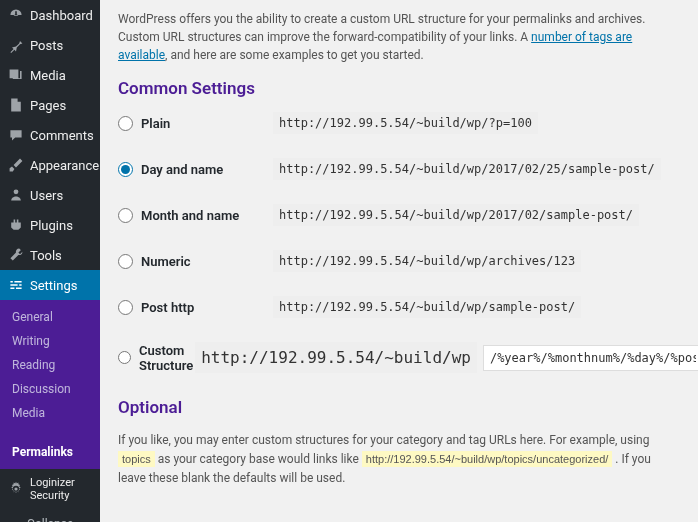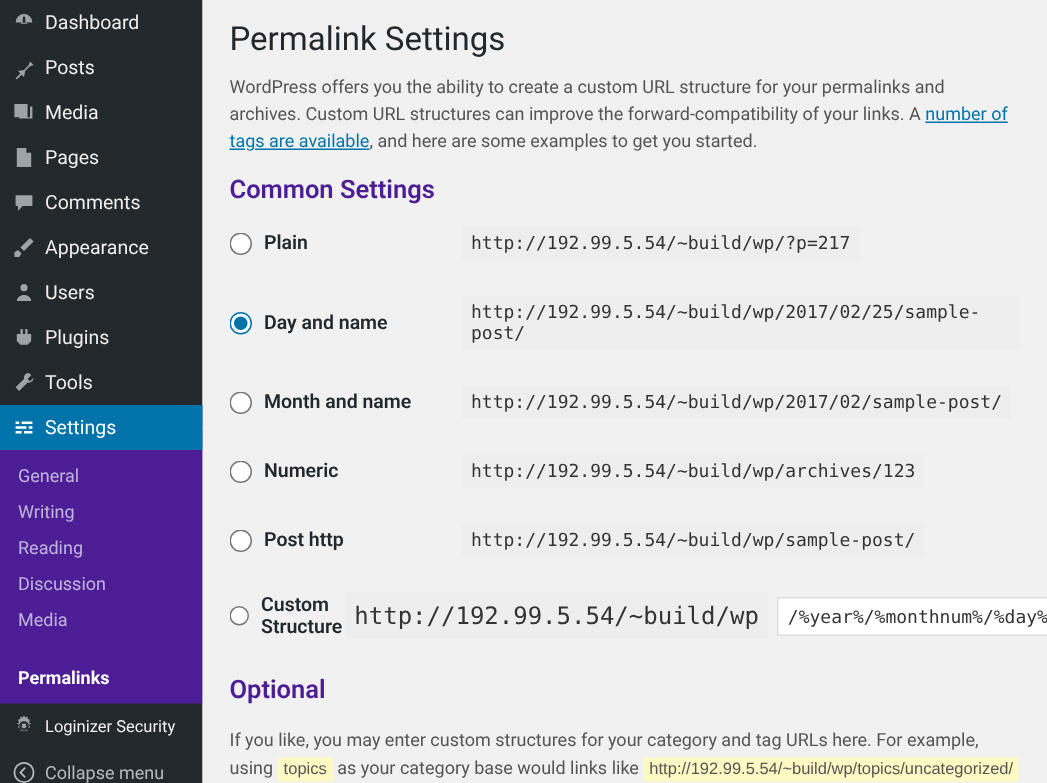--- a/index.html
+++ b/index.html
@@ -1,17 +1,17 @@
 <!DOCTYPE html>
 <html><head>
   <meta charset="utf-8">
   <style>
     * { margin: 0; padding: 0; box-sizing: border-box; }
     body { font-family: -apple-system, BlinkMacSystemFont, "Segoe UI", Roboto, sans-serif; font-size: 13px; color: #444; background: #f1f1f1; width: 698px; height: 522px; overflow: hidden; display: flex; }
-    .sidebar { width: 135px; background: #23282d; color: #eee; flex-shrink: 0; display: flex; flex-direction: column; font-size: 13px; }
+    .sidebar { width: 100px; background: #23282d; color: #eee; flex-shrink: 0; display: flex; flex-direction: column; font-size: 13px; }
     .sidebar-item { display: flex; align-items: center; padding: 7px 0 7px 8px; color: #eee; cursor: pointer; gap: 6px; }
     .sidebar-item .icon { width: 16px; height: 16px; display: flex; align-items: center; justify-content: center; color: rgba(240,245,250,0.6); flex-shrink: 0; }
     .sidebar-item .icon svg { width: 16px; height: 16px; }
     .sidebar-item.active { background: #0073aa; color: #fff; position: relative; text-align: right; }
     .sidebar-item.active .icon { color: #fff; }
     .sidebar-item.active::after { content: ''; position: absolute; right: -8px; top: 50%; margin-top: -8px; border: 8px solid transparent; border-right-color: #f1f1f1; }
     .sidebar-sub { background: #4c1d95; padding: 5px 0; }
     .sidebar-sub-item { padding: 5px 12px; color: rgba(240,245,250,0.7); font-size: 12px; cursor: pointer; }
     .sidebar-sub-item.current { color: #fff; font-weight: 700; margin-top: 15px; }
     .sidebar-collapse { display: flex; align-items: center; padding: 8px; gap: 6px; color: rgba(240,245,250,0.7); font-size: 12px; cursor: pointer; }
@@ -139,32 +139,31 @@
         <svg viewBox="0 0 20 20" fill="currentColor">
           <circle cx="10" cy="10" r="8" fill="none" stroke="currentColor" stroke-width="1.5"></circle>
           <path d="M11 6l-4 4 4 4" fill="none" stroke="currentColor" stroke-width="1.5"></path>
         </svg>
       </span>
     <span>Collapse menu</span>
   </div>
 </div>
 
 <div class="main">
-  <h1>Permalink Settings</h1>
   <p class="intro">
     <span>WordPress offers you the ability to create a custom URL structure for your permalinks and archives. Custom URL structures can improve the forward-compatibility of your links. A </span><a href="#">number of tags are available</a><span>, and here are some examples to get you started.</span>
   </p>
   <h2>Common Settings</h2>
 
   <div class="form-row">
     <div class="label-col">
       <input type="radio" name="perm" style="">
       <span>Plain</span>
     </div>
-    <div class="value-col"><code class="example">http://192.99.5.54/~build/wp/?p=217</code></div>
+    <div class="value-col"><code class="example">http://192.99.5.54/~build/wp/?p=100</code></div>
   </div>
 
   <div class="form-row">
     <div class="label-col">
       <input type="radio" name="perm" checked="" style="">
       <span>Day and name</span>
     </div>
     <div class="value-col"><code class="example">http://192.99.5.54/~build/wp/2017/02/25/sample-post/</code></div>
   </div>
 

